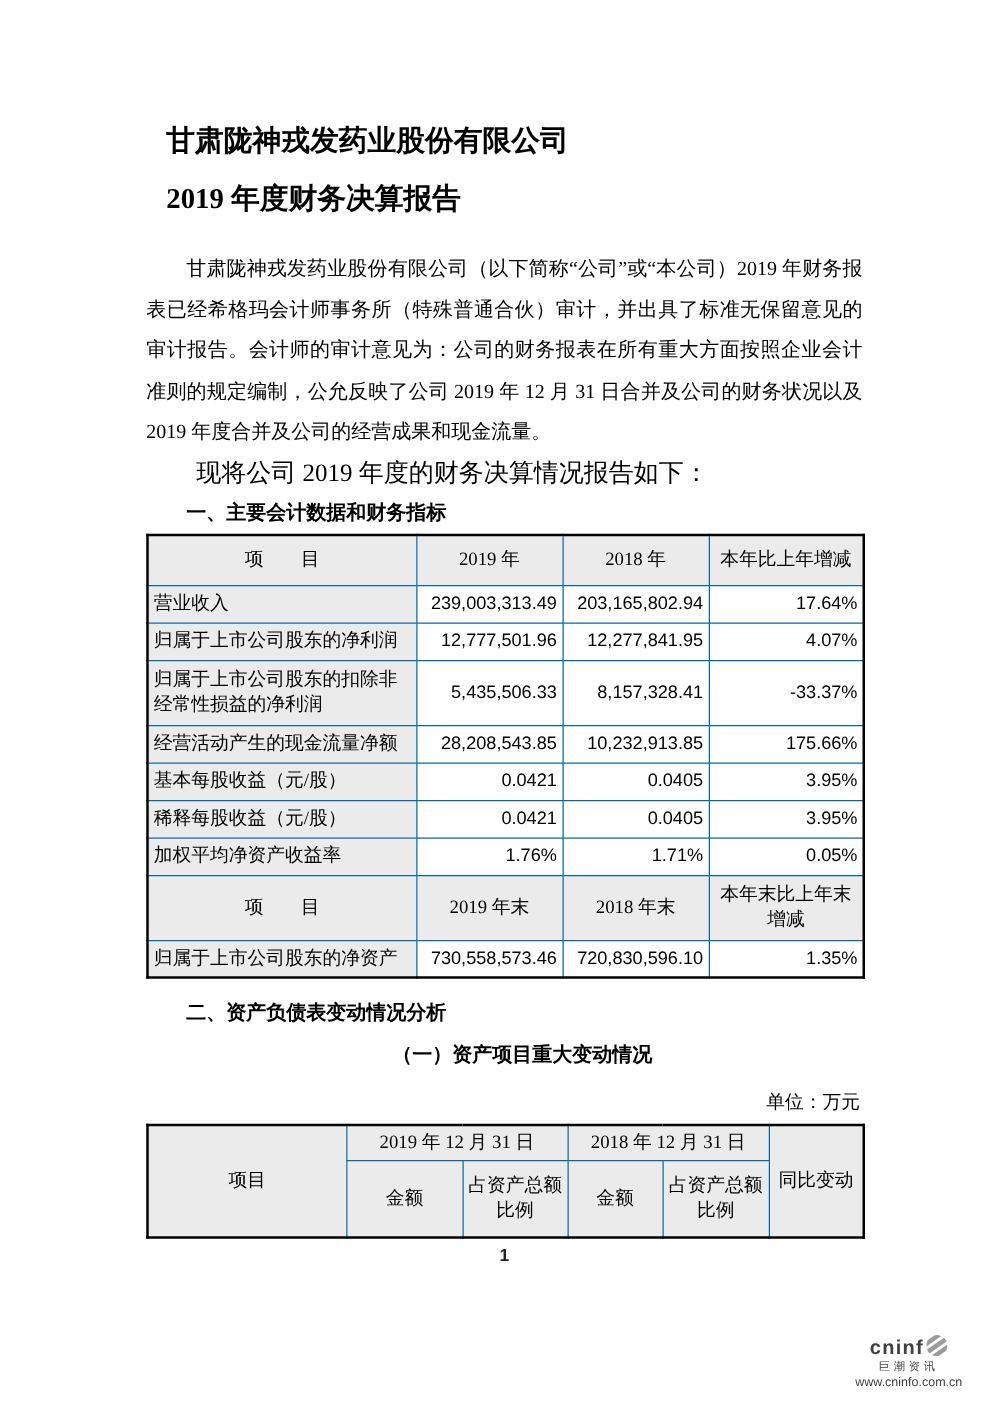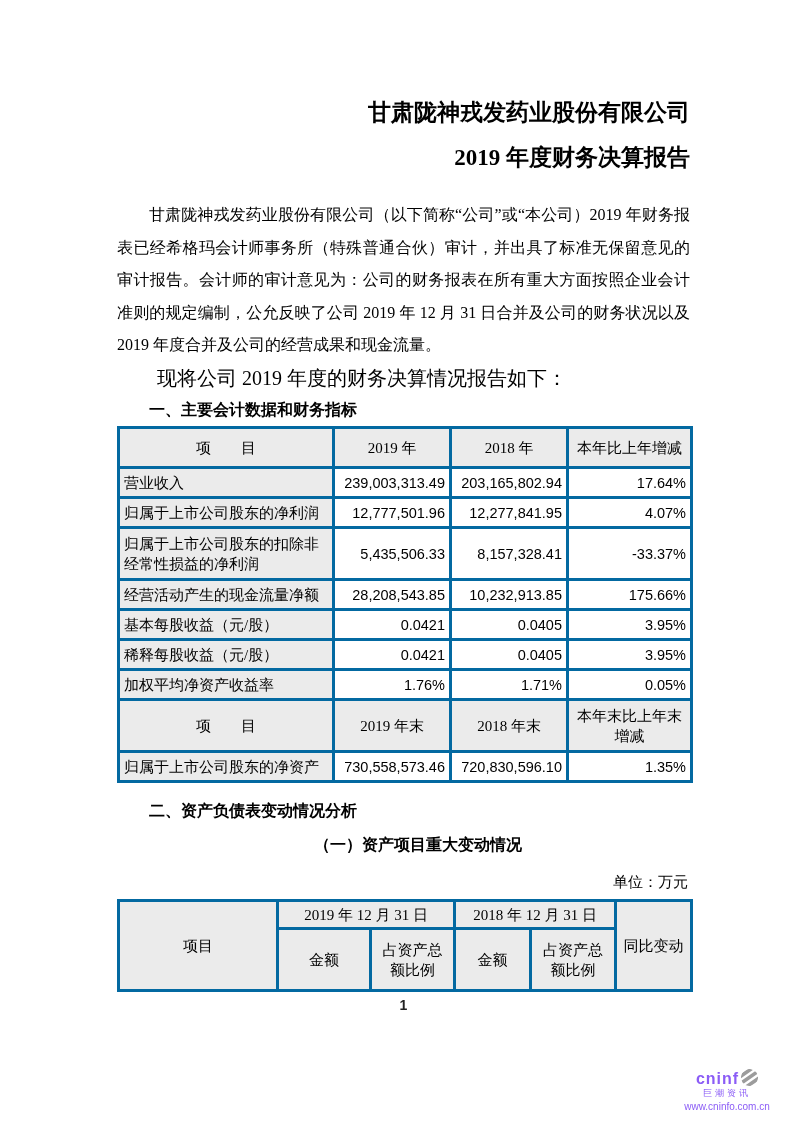--- a/index.html
+++ b/index.html
@@ -11,25 +11,25 @@
     font-family: "Liberation Serif", "DejaVu Serif", serif;
     color: #000;
     overflow: hidden;
   }
   .content {
     position: absolute;
     left: 117px; top: 0;
     width: 573px;
   }
   .doc-title {
-    text-align: right;
+    text-align: left;
     font-size: 23px;
     font-weight: bold;
     line-height: 30px;
-    margin: 0;
+    margin: 16px;
   }
   .doc-title.first { margin-top: 98px; }
   .doc-title.second { margin-top: 15px; }
   .body-para {
     font-size: 16px;
     line-height: 32.5px;
     text-align: justify;
     text-indent: 2em;
     margin: 26px 0 0 0;
   }
@@ -61,21 +61,21 @@
     line-height: 22px;
   }
   table.fin-table {
     width: 573px;
     border-collapse: collapse;
     table-layout: fixed;
     border: 2px solid #000;
     font-size: 15px;
   }
   table.fin-table td {
-    border: 3px solid #0369a1;
+    border: 1px solid #0369a1;
     padding: 2px 4px;
     line-height: 20px;
     overflow: hidden;
   }
   .gray { background: #ebebeb; }
   .c { text-align: center; }
   .r { text-align: right; }
   .l { text-align: left; }
   .num {
     font-family: "Liberation Sans", "DejaVu Sans", sans-serif;
@@ -94,21 +94,21 @@
     font-weight: bold;
     margin-top: 5px;
     color: #222;
   }
   .logo {
     position: absolute;
     right: 6px;
     bottom: 10px;
     width: 120px;
     text-align: center;
-    color: #8b5cf6;
+    color: #404040;
     line-height: 1.1;
     font-family: "Liberation Sans", "DejaVu Sans", sans-serif;
   }
   .logo-row1 {
     display: flex;
     align-items: center;
     justify-content: center;
     gap: 2px;
   }
   .logo-brand {

